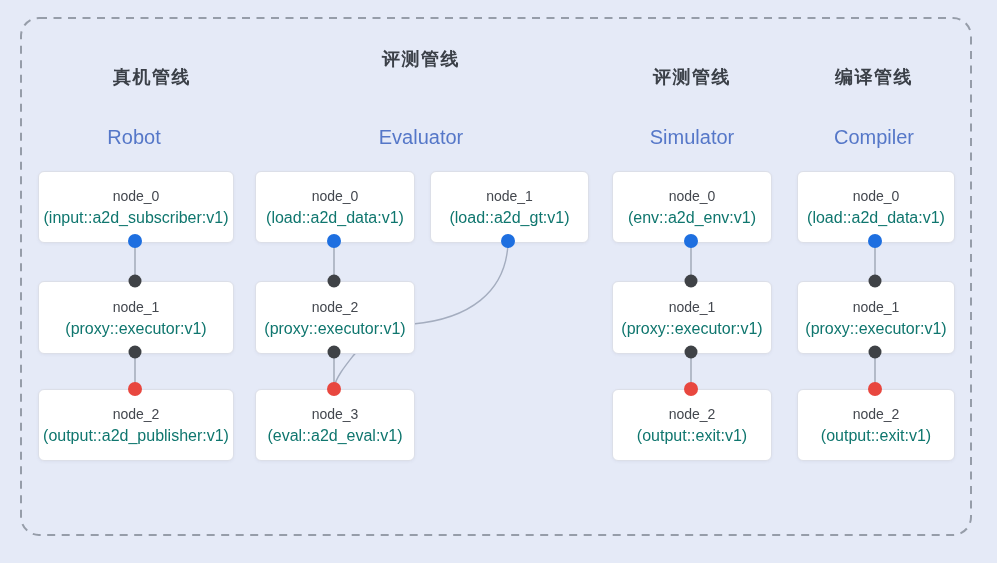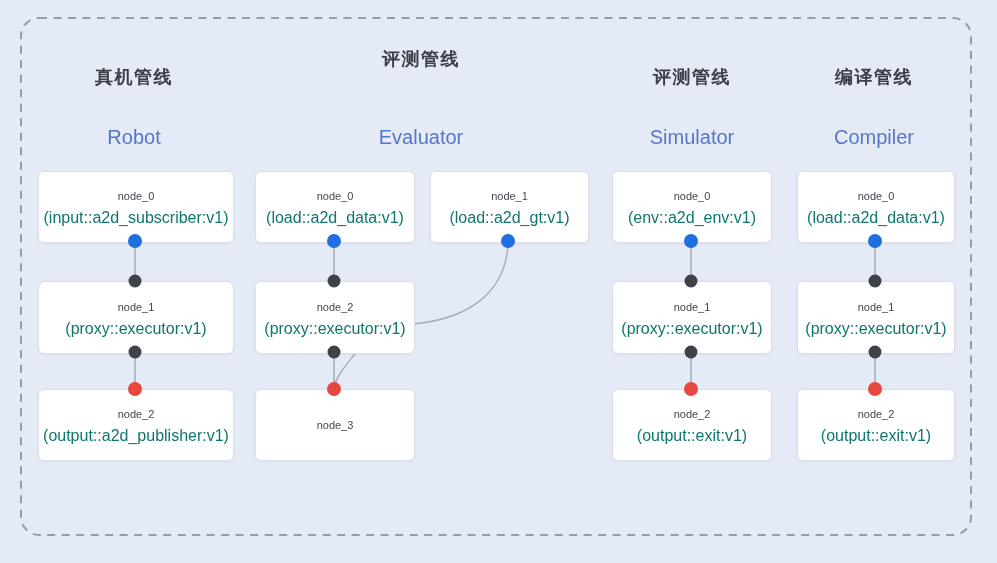--- a/index.html
+++ b/index.html
@@ -19,21 +19,21 @@
     font-size:20px; font-weight:400; color:#5577c8;
     white-space:nowrap; z-index:2;
   }
   .node {
     position:absolute; background:#ffffff;
     border:1px solid #dcdfe8; border-radius:6px;
     display:flex; flex-direction:column; align-items:center; justify-content:center;
     box-shadow:0 1px 3px rgba(60,70,100,0.06);
     z-index:1;
   }
-  .node .label { font-size:11px; line-height:21px; color:#43474e; white-space:nowrap; }
+  .node .label { font-size:14px; line-height:21px; color:#43474e; white-space:nowrap; }
   .node .type  { font-size:16px; line-height:21px; color:#0f766e; white-space:nowrap; }
   .port {
     position:absolute; border-radius:50%;
     transform:translate(-50%,-50%); z-index:3;
   }
 </style>
 </head>
 <body>
 
 <div class="canvas" id="canvas">
@@ -42,21 +42,21 @@
       <line x1="135" y1="241" x2="135" y2="281" stroke="#9099a8" stroke-width="1.2"></line>
       <line x1="135" y1="352" x2="135" y2="389" stroke="#9099a8" stroke-width="1.2"></line>
       <line x1="334" y1="241" x2="334" y2="281" stroke="#9099a8" stroke-width="1.2"></line>
       <line x1="334" y1="352" x2="334" y2="389" stroke="#9099a8" stroke-width="1.2"></line>
       <line x1="691" y1="241" x2="691" y2="281" stroke="#9099a8" stroke-width="1.2"></line>
       <line x1="691" y1="352" x2="691" y2="389" stroke="#9099a8" stroke-width="1.2"></line>
       <line x1="875" y1="241" x2="875" y2="281" stroke="#9099a8" stroke-width="1.2"></line>
       <line x1="875" y1="352" x2="875" y2="389" stroke="#9099a8" stroke-width="1.2"></line>
       <path d="M508,243 C506,293 468,319 413,324 C385,327 366,340 353,356 C344,367.5 336.5,377 334,387" fill="none" stroke="#a4adbf" stroke-width="1.4"></path>
     </svg>
-<div class="title-cn" style="left: 134px; top: 77px; text-align: right;">真机管线</div>
+<div class="title-cn" style="left: 152px; top: 77px; text-align: right;">真机管线</div>
     <div class="title-en" style="left: 134px; top: 137px;">Robot</div>
     <div class="title-cn" style="left: 421px; top: 59px;">评测管线</div>
     <div class="title-en" style="left: 421px; top: 137px;">Evaluator</div>
     <div class="title-cn" style="left: 692px; top: 77px;">评测管线</div>
     <div class="title-en" style="left: 692px; top: 137px; text-align: center;">Simulator</div>
     <div class="title-cn" style="left: 874px; top: 77px;">编译管线</div>
     <div class="title-en" style="left: 874px; top: 137px;">Compiler</div>
     <div class="node" style="left: 38px; top: 171px; width: 194px; height: 70px;">
       <div class="label">node_0</div>
       <div class="type">(input::a2d_subscriber:v1)</div>
@@ -76,20 +76,21 @@
     <div class="node" style="left: 430px; top: 171px; width: 157px; height: 70px;">
       <div class="label">node_1</div>
       <div class="type">(load::a2d_gt:v1)</div>
     </div>
     <div class="node" style="left: 255px; top: 281px; width: 158px; height: 71px;">
       <div class="label">node_2</div>
       <div class="type">(proxy::executor:v1)</div>
     </div>
     <div class="node" style="left: 255px; top: 389px; width: 158px; height: 70px;">
       <div class="label">node_3</div>
+      <div class="type">(eval::a2d_eval:v1)</div>
     </div>
     <div class="node" style="left: 612px; top: 171px; width: 158px; height: 70px;">
       <div class="label">node_0</div>
       <div class="type">(env::a2d_env:v1)</div>
     </div>
     <div class="node" style="left: 612px; top: 281px; width: 158px; height: 71px;">
       <div class="label">node_1</div>
       <div class="type">(proxy::executor:v1)</div>
     </div>
     <div class="node" style="left: 612px; top: 389px; width: 158px; height: 70px;">

